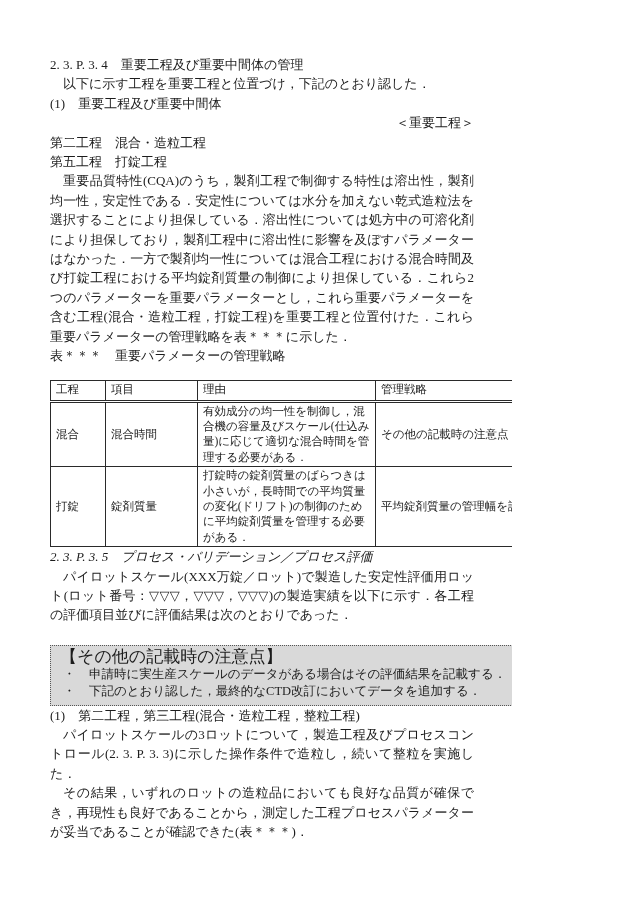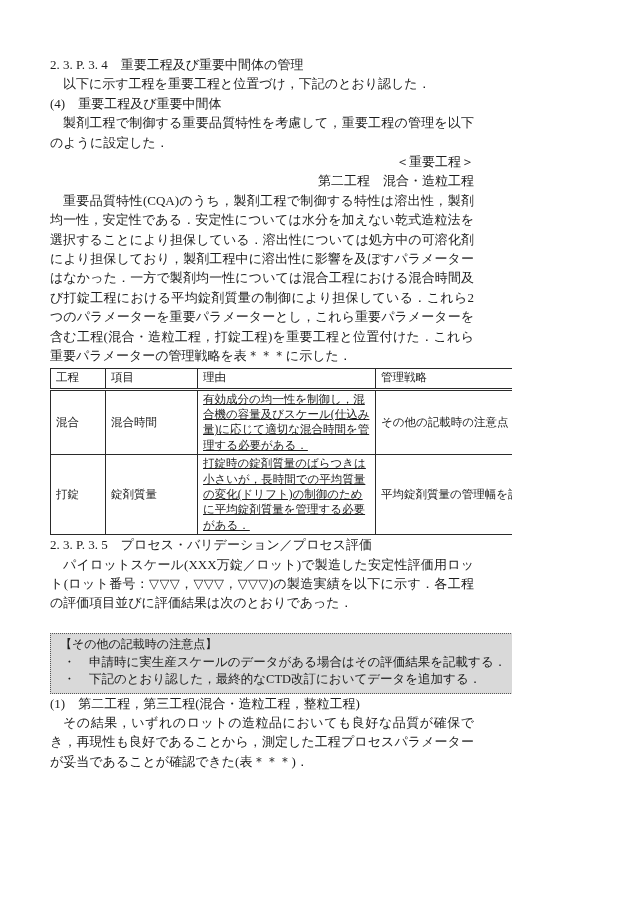--- a/index.html
+++ b/index.html
@@ -16,79 +16,80 @@
     overflow:hidden;
   }
   .page p, .page h2, .page h3 {
     margin:0; padding:0;
     font-size:13px; font-weight:normal; line-height:19.4px;
   }
   .indent { text-indent:1em; }
   .just { text-align:justify; }
   .mt-line  { margin-top:19px; }
   .mt-25    { margin-top:25px;text-align:right; }
-  .mt-24    { margin-top:24px; }
+  .mt-24    { margin-top:24px;font-style:italic; }
   .mt-21    { margin-top:21px; }
-  .item-line { padding-left:1em;text-align:right; }
+  .item-line { padding-left:1em; }
 
   .tbl-caption { margin-top:38px; font-size:12.5px; }
   table.mgmt {
     border-collapse:collapse;
     width:543px;
-    margin-top:2px;
+    margin-top:14px;
     font-size:11.5px;
     line-height:15.4px;
     table-layout:fixed;
   }
   table.mgmt th, table.mgmt td {
     border:1px solid #2a2a2a;
     padding:1px 5px;
     font-weight:normal;
     text-align:left;
     vertical-align:middle;
     font-size:11.5px;
     line-height:15.4px;
   }
   table.mgmt thead th { border-bottom:3px double #2a2a2a; height:17px; }
   .col-process  { width:55px; }
   .col-item     { width:92px; }
   .col-reason   { width:178px; }
   .col-strategy { width:218px; }
-  td.reason-cell { text-align:justify;text-decoration:underline; }
+  td.reason-cell { text-align:justify; }
 
   .note-box {
     margin-top:20px;
     box-sizing:border-box;
     width:543px;
     border:1px dotted #555;
     padding:3px 9px 5px 9px;
     font-size:12.5px;
     line-height:16.9px;
   }
-  .note-box p { font-size:12px; line-height:16.9px;font-family:Liberation Mono, monospace; }
+  .note-box p { font-size:17px; line-height:16.9px; }
   .note-row { display:flex; }
   .note-bullet { flex:none; width:26px; padding-left:3px; }
   .note-text { flex:1; }
 </style>
 </head>
 <body>
 
 <div class="page">
 
   <h2>2. 3. P. 3. 4　重要工程及び重要中間体の管理</h2>
   <p class="indent just">以下に示す工程を重要工程と位置づけ，下記のとおり認した．</p>
 
-  <h3 class="mt-line">(4)　重要工程及び重要中間体</h3>
-  <p class="indent just">製剤工程で制御する重要品質特性を考慮して，重要工程の管理を以下のように設定した．</p>
+  <h3 class="mt-line">(1)　重要工程及び重要中間体</h3>
 
   <p class="mt-25">＜重要工程＞</p>
   <p class="item-line">第二工程　混合・造粒工程</p>
+  <p class="item-line">第五工程　打錠工程</p>
 
   <p class="indent just">重要品質特性(CQA)のうち，製剤工程で制御する特性は溶出性，製剤均一性，安定性である．安定性については水分を加えない乾式造粒法を選択することにより担保している．溶出性については処方中の可溶化剤により担保しており，製剤工程中に溶出性に影響を及ぼすパラメーターはなかった．一方で製剤均一性については混合工程における混合時間及び打錠工程における平均錠剤質量の制御により担保している．これら2つのパラメーターを重要パラメーターとし，これら重要パラメーターを含む工程(混合・造粒工程，打錠工程)を重要工程と位置付けた．これら重要パラメーターの管理戦略を表＊＊＊に示した．</p>
 
+  <p class="tbl-caption">表＊＊＊　重要パラメーターの管理戦略</p>
 
   <table class="mgmt">
     <colgroup>
       <col class="col-process">
         <col class="col-item">
         <col class="col-reason">
         <col class="col-strategy">
     </colgroup>
     <thead>
       <tr>
@@ -123,15 +124,16 @@
       <span class="note-bullet">・</span>
       <span class="note-text">申請時に実生産スケールのデータがある場合はその評価結果を記載する．</span>
     </div>
     <div class="note-row">
       <span class="note-bullet">・</span>
       <span class="note-text">下記のとおり認した，最終的なCTD改訂においてデータを追加する．</span>
     </div>
   </div>
 
   <h3 class="mt-21">(1)　第二工程，第三工程(混合・造粒工程，整粒工程)</h3>
+  <p class="indent just">パイロットスケールの3ロットについて，製造工程及びプロセスコントロール(2. 3. P. 3. 3)に示した操作条件で造粒し，続いて整粒を実施した．</p>
   <p class="indent just">その結果，いずれのロットの造粒品においても良好な品質が確保でき，再現性も良好であることから，測定した工程プロセスパラメーターが妥当であることが確認できた(表＊＊＊)．</p>
 
 </div>
 
 </body></html>

